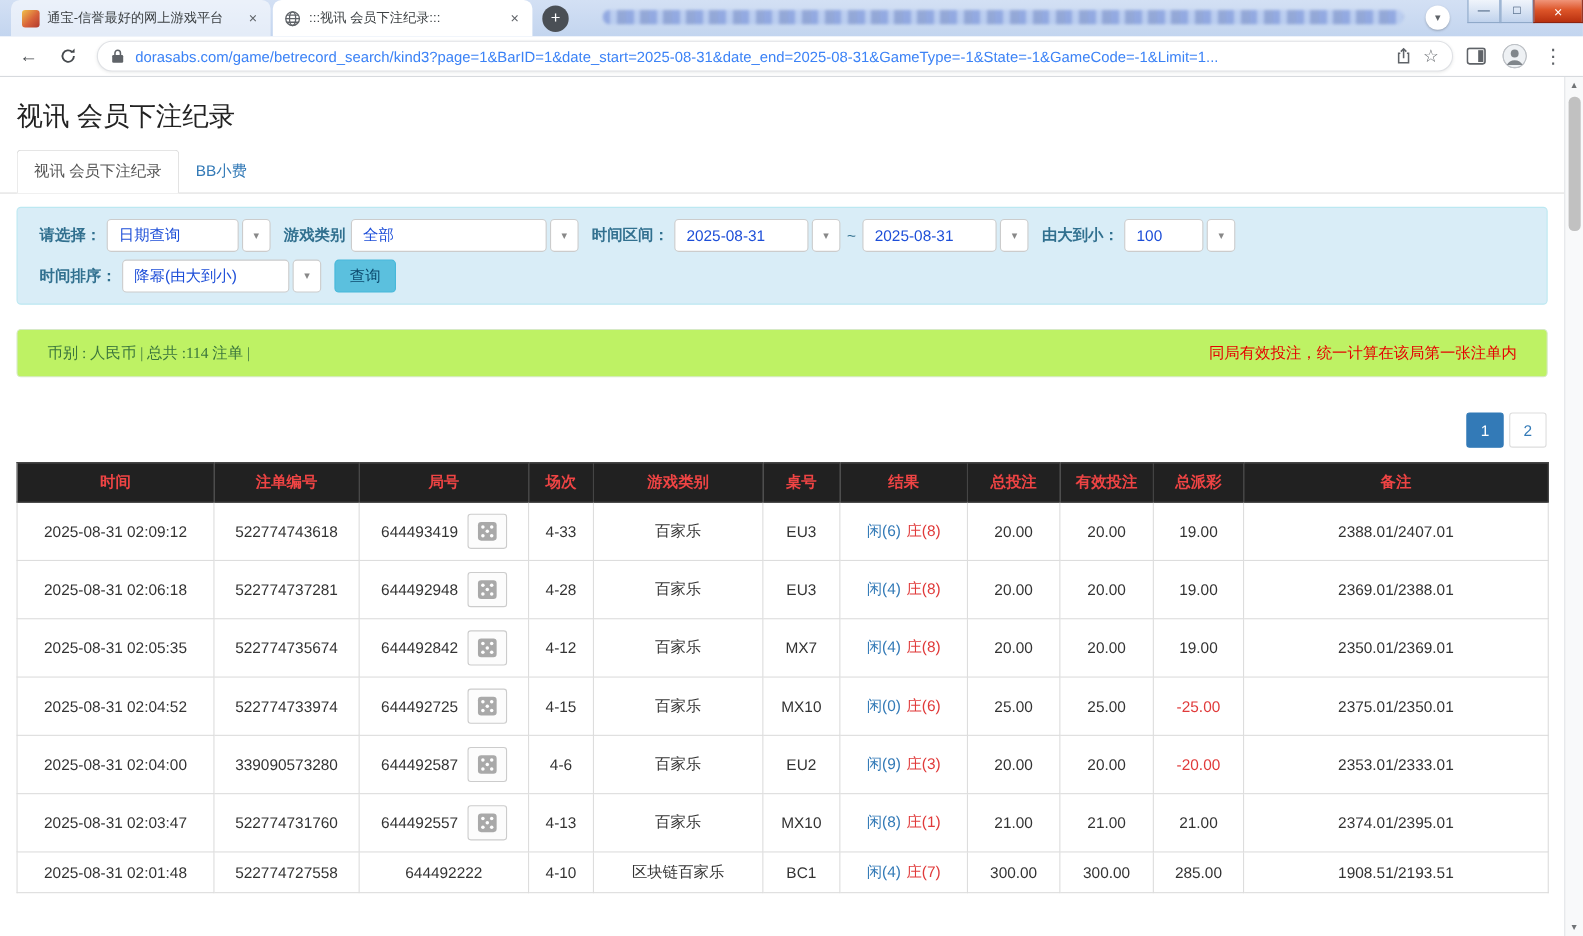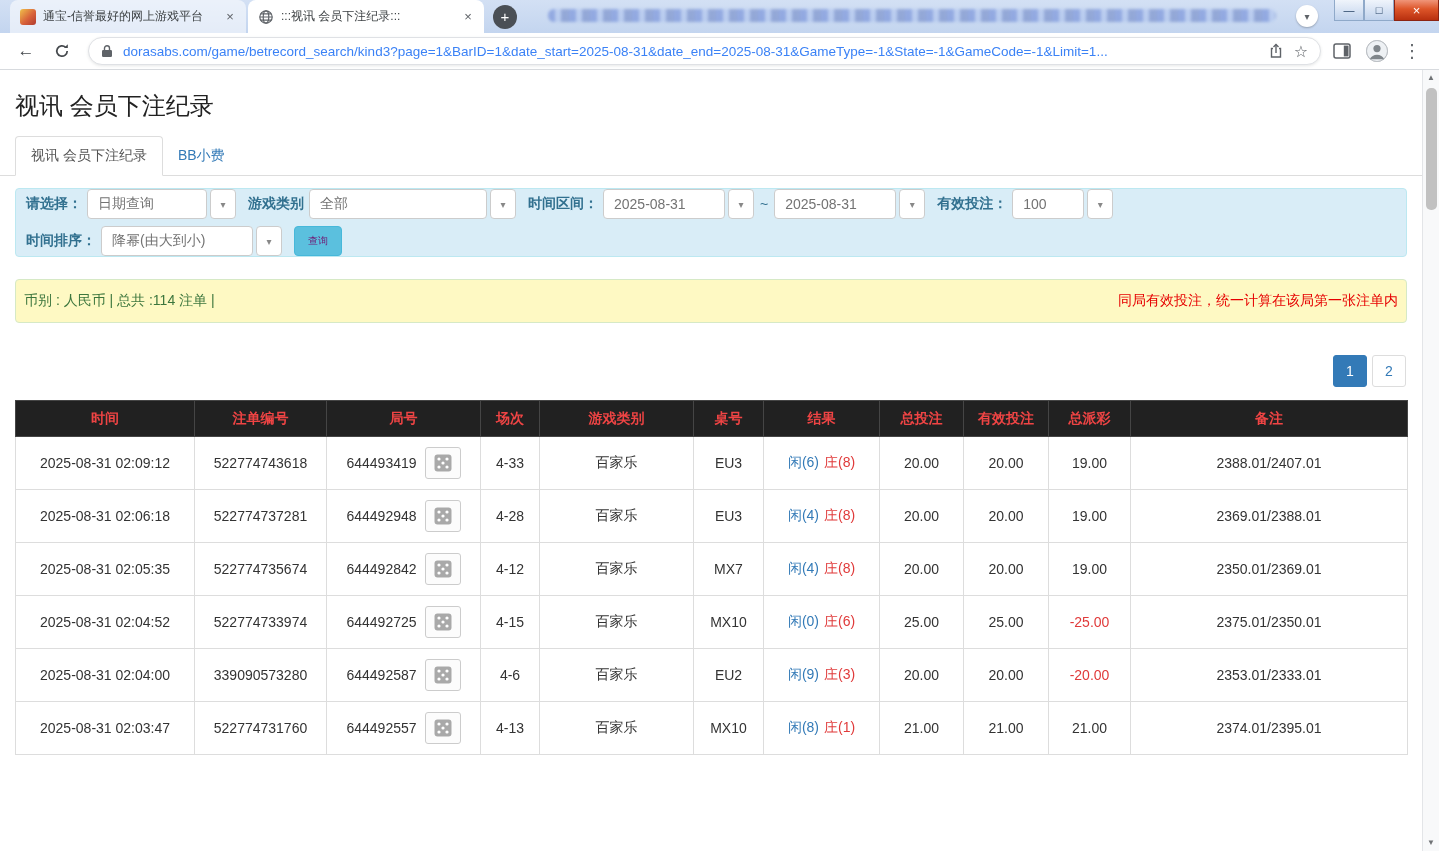--- a/index.html
+++ b/index.html
@@ -63,40 +63,40 @@
 
   .page-title { font-size: 24px; font-weight: 400; color: #222; margin: 20px 0 0 15px; }
 
   .nav-tabs { display: flex; align-items: flex-end; margin-top: 14px; padding-left: 15px;
     border-bottom: 1px solid #ddd; }
   .nav-tab-active { padding: 10px 15px; border: 1px solid #ddd; border-bottom: 1px solid #fff;
     margin-bottom: -1px; border-radius: 4px 4px 0 0; background: #fff; color: #555; font-size: 14px; }
   .nav-tab-link { padding: 10px 15px; color: #337ab7; font-size: 14px; text-decoration: none; }
 
   .filter-panel { margin: 12px 15px 0; background: #d9edf7; border: 1px solid #bce8f1;
-    border-radius: 4px; }
+    border-radius: 4px; padding: 10px; }
   .filter-row { display: flex; align-items: center; }
   .filter-row + .filter-row { margin-top: 7px; }
   .flabel { font-size: 14px; font-weight: bold; color: #31708f; margin: 0 5px 0 12px; white-space: nowrap; }
   .flabel.first { margin-left: 10px; }
   .sel { display: flex; align-items: center; }
   .selbox { height: 30px; background: #fff; border: 1px solid #ccc; border-radius: 4px;
-    display: flex; align-items: center; padding: 0 10px; font-size: 14px; color: #737373; }
+    display: flex; align-items: center; padding: 0 10px; font-size: 14px; color: #1d4ed8; }
   .selcaret { width: 26px; height: 30px; background: #fff; border: 1px solid #ccc; border-radius: 4px;
     display: flex; align-items: center; justify-content: center; color: #888; font-size: 10px;
     margin-left: 3px; }
   .w120 { width: 120px; } .w178 { width: 178px; } .w122 { width: 122px; }
   .w72 { width: 72px; } .w152 { width: 152px; }
   .tilde { font-size: 14px; color: #31708f; margin: 0 6px; }
   .btn-search { height: 30px; padding: 0 13px; background: #5bc0de; border: 1px solid #46b8da;
-    border-radius: 4px; color: #701a75; font-size: 10px; margin-left: 12px; }
-
-  .summary-bar { margin: 22px 15px 0; background: #fef9c3; border: 1px solid #d6e9c6;
-    border-radius: 4px; padding: 12px 8px; display: flex; justify-content: space-between;
-    align-items: center; font-size: 14px; }
+    border-radius: 4px; color: #0c4a6e; font-size: 14px; margin-left: 12px; }
+
+  .summary-bar { margin: 22px 15px 0; background: #bef264; border: 1px solid #d6e9c6;
+    border-radius: 4px; padding: 12px 27px; display: flex; justify-content: space-between;
+    align-items: center; font-size: 14px; font-family: Liberation Serif, serif; }
   .summary-left { color: #3c763d; }
   .summary-right { color: #e60000; }
 
   .pagination { display: flex; justify-content: flex-end; margin: 32px 16px 0; gap: 5px; }
   .page-btn { min-width: 34px; height: 32px; display: flex; align-items: center; justify-content: center;
     border: 1px solid #ddd; background: #fff; color: #337ab7; font-size: 14px; border-radius: 3px; }
   .page-btn.active { background: #337ab7; border-color: #337ab7; color: #fff; }
 
   .bet-table { width: 1392px; margin: 13px 15px 0; border-collapse: collapse;
     table-layout: fixed; font-size: 14px; }
@@ -225,21 +225,21 @@
         <span class="flabel">时间区间：</span>
         <div class="sel">
           <div class="selbox w122">2025-08-31</div>
           <div class="selcaret">▾</div>
         </div>
         <span class="tilde">~</span>
         <div class="sel">
           <div class="selbox w122">2025-08-31</div>
           <div class="selcaret">▾</div>
         </div>
-        <span class="flabel">有效投注：</span>
+        <span class="flabel">由大到小：</span>
         <div class="sel">
           <div class="selbox w72">100</div>
           <div class="selcaret">▾</div>
         </div>
       </div>
       <div class="filter-row">
         <span class="flabel first">时间排序：</span>
         <div class="sel">
           <div class="selbox w152">降幂(由大到小)</div>
           <div class="selcaret">▾</div>
@@ -413,20 +413,33 @@
               </button></td>
             <td>4-13</td>
             <td>百家乐</td>
             <td>MX10</td>
             <td><span class="res-player">闲(8)</span><span class="res-banker">庄(1)</span></td>
             <td class="cell-link">21.00</td>
             <td>21.00</td>
             <td>21.00</td>
             <td>2374.01/2395.01</td>
           </tr>
+          <tr class="row-short">
+            <td>2025-08-31 02:01:48</td>
+            <td>522774727558</td>
+            <td class="cell-round"><span>644492222</span></td>
+            <td>4-10</td>
+            <td>区块链百家乐</td>
+            <td>BC1</td>
+            <td><span class="res-player">闲(4)</span><span class="res-banker">庄(7)</span></td>
+            <td class="cell-link">300.00</td>
+            <td>300.00</td>
+            <td>285.00</td>
+            <td>1908.51/2193.51</td>
+          </tr>
         </tbody>
     </table>
 
   </div>
 
   <div class="scrollbar">
     <div class="scroll-arrow">▲</div>
     <div class="scroll-thumb"></div>
     <div class="scroll-arrow down">▼</div>
   </div>

